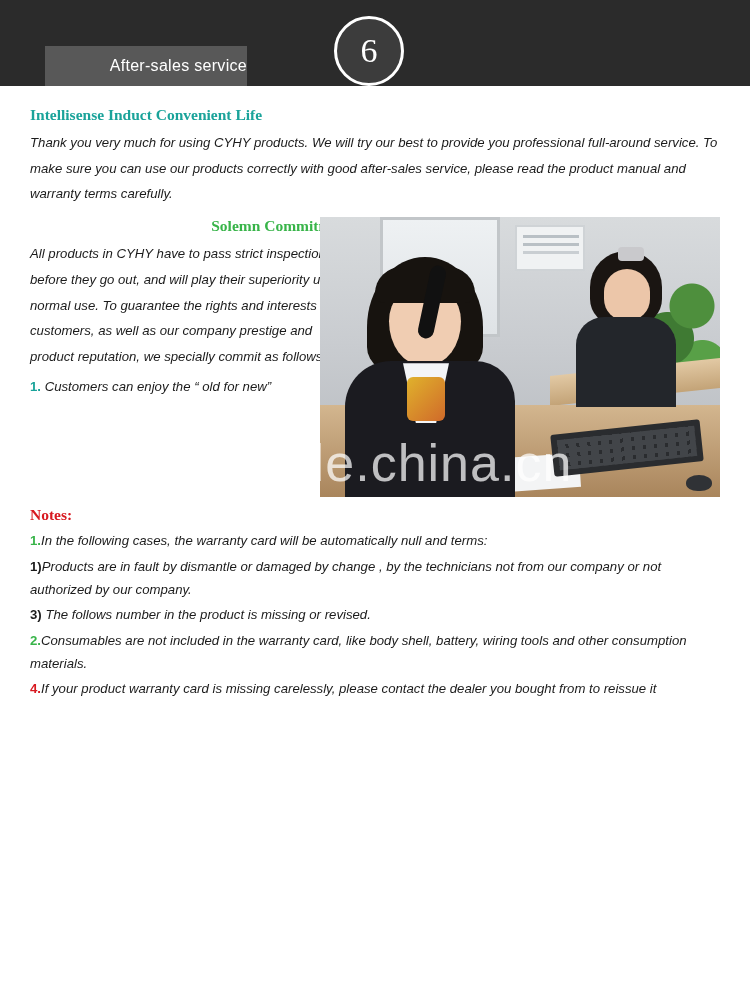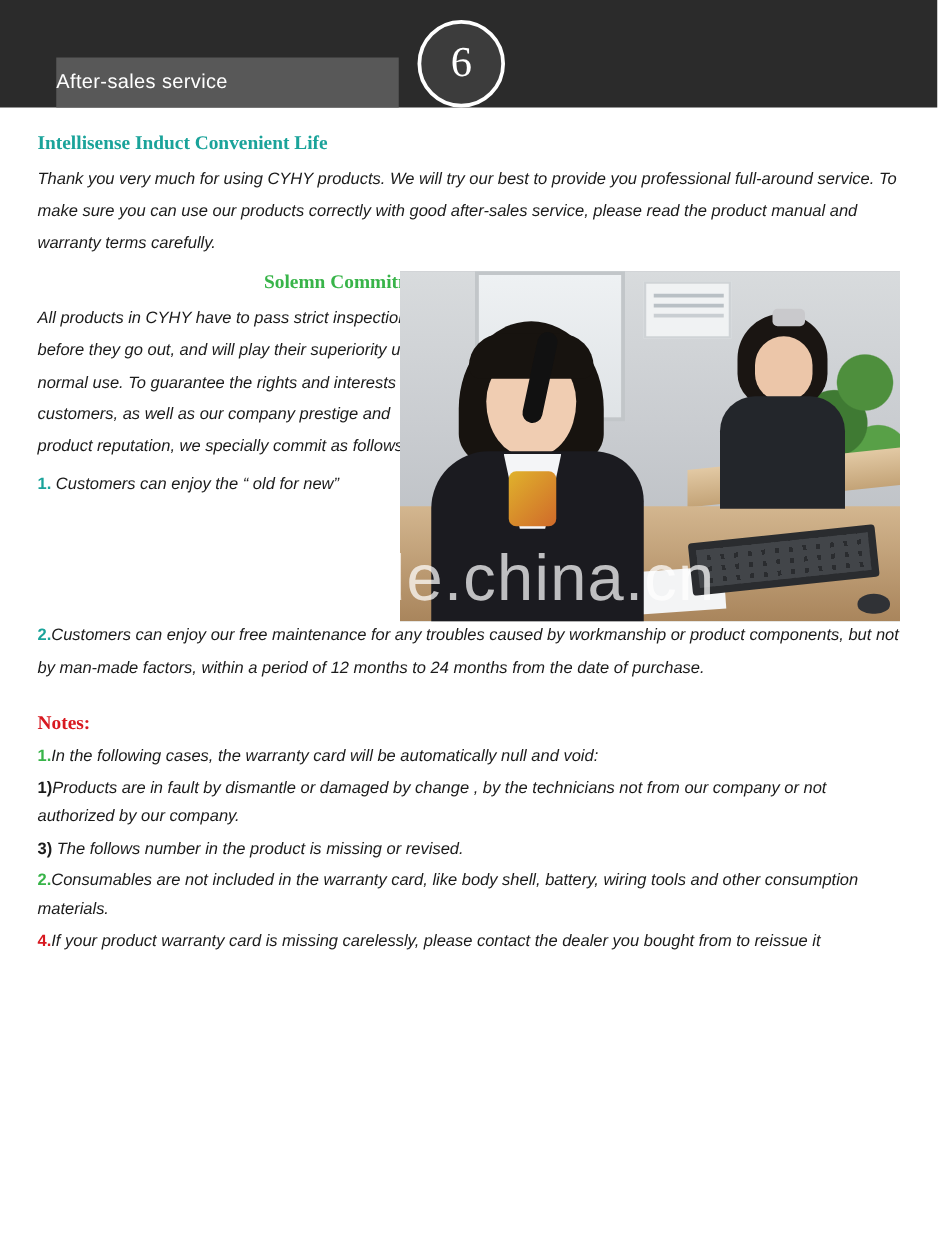--- a/index.html
+++ b/index.html
@@ -24,27 +24,27 @@
     left: 0;
     top: 0;
     width: 750px;
     height: 86px;
     background: #2b2b2b;
   }
   .header-label {
     position: absolute;
     left: 45px;
     top: 46px;
-    width: 274px;
+    width: 202px;
     height: 40px;
     background: #585858;
     color: #ffffff;
     font-size: 16px;
     line-height: 40px;
-    text-align: left;
+    text-align: right;
     letter-spacing: 0.3px;
   }
   .header-circle {
     position: absolute;
     left: 334px;
     top: 16px;
     width: 70px;
     height: 70px;
     border-radius: 50%;
     background: #3c3c3c;
@@ -223,33 +223,28 @@
     <div class="mid-text">
       <h2 class="sec-title green">Solemn Commitment</h2>
       <p class="body-text">All products in CYHY have to pass strict inspection before they go out, and will play their superiority under normal use. To guarantee the rights and interests of customers, as well as our company prestige and product reputation, we specially commit as follows:</p>
       <p class="body-text">
         <span class="num num-teal">1.</span>
         <span>Customers can enjoy the “ old for new”</span>
       </p>
     </div>
   </div>
 
-  <div class="after-photo">
-    <p class="body-text">
-      <span class="num num-teal">2.</span><span>Customers can enjoy our free maintenance for any troubles caused by workmanship or product components, but not by man-made factors, within a period of 12 months to 24 months from the date of purchase.</span>
-    </p>
-  </div>
 
   <div class="notes-gap"></div>
 
   <div class="notes">
     <h2 class="sec-title red">Notes:</h2>
 
     <p class="body-text">
-      <span class="num num-green">1.</span><span>In the following cases, the warranty card will be automatically null and void:</span>
+      <span class="num num-green">1.</span><span>In the following cases, the warranty card will be automatically null and terms:</span>
     </p>
     <p class="body-text">
       <span class="num num-dark">1)</span><span>Products are in fault by dismantle or damaged by change , by the technicians not from our company or not authorized by our company.</span>
     </p>
     <p class="body-text">
       <span class="num num-dark">3)</span>
       <span>The follows number in the product is missing or revised.</span>
     </p>
     <p class="body-text">
       <span class="num num-green">2.</span><span>Consumables are not included in the warranty card, like body shell, battery, wiring tools and other consumption materials.</span>

